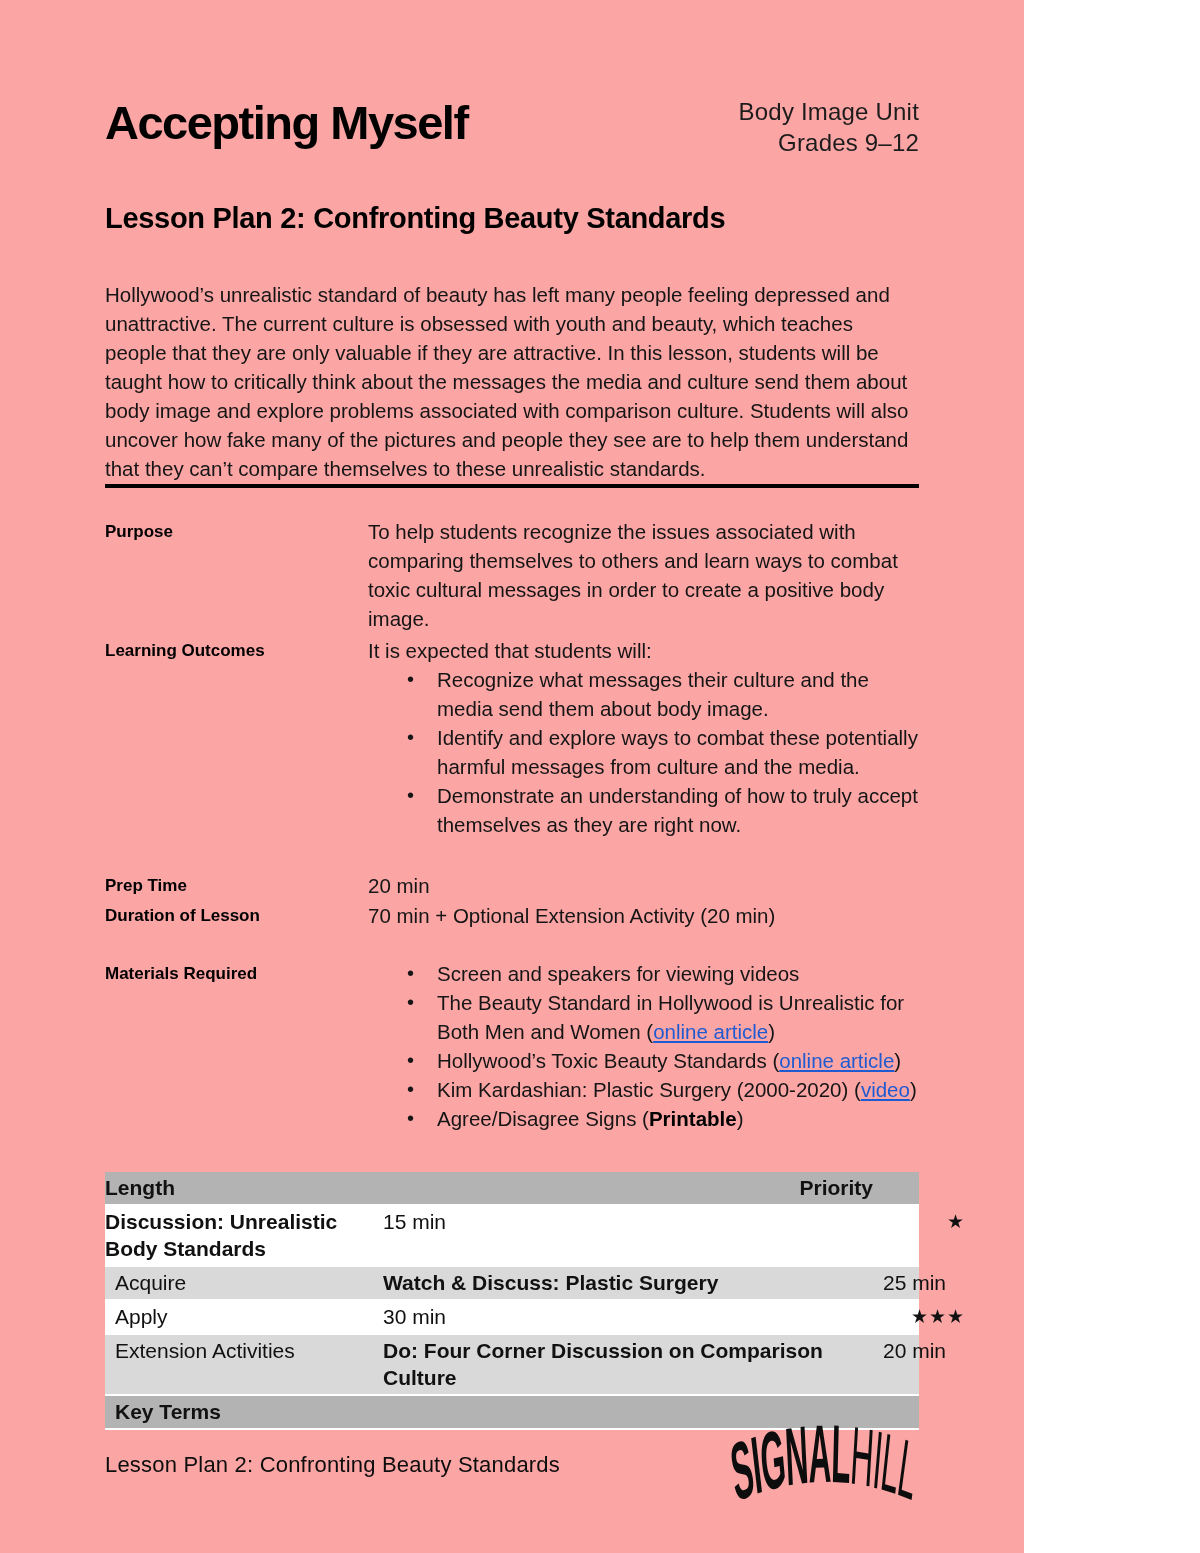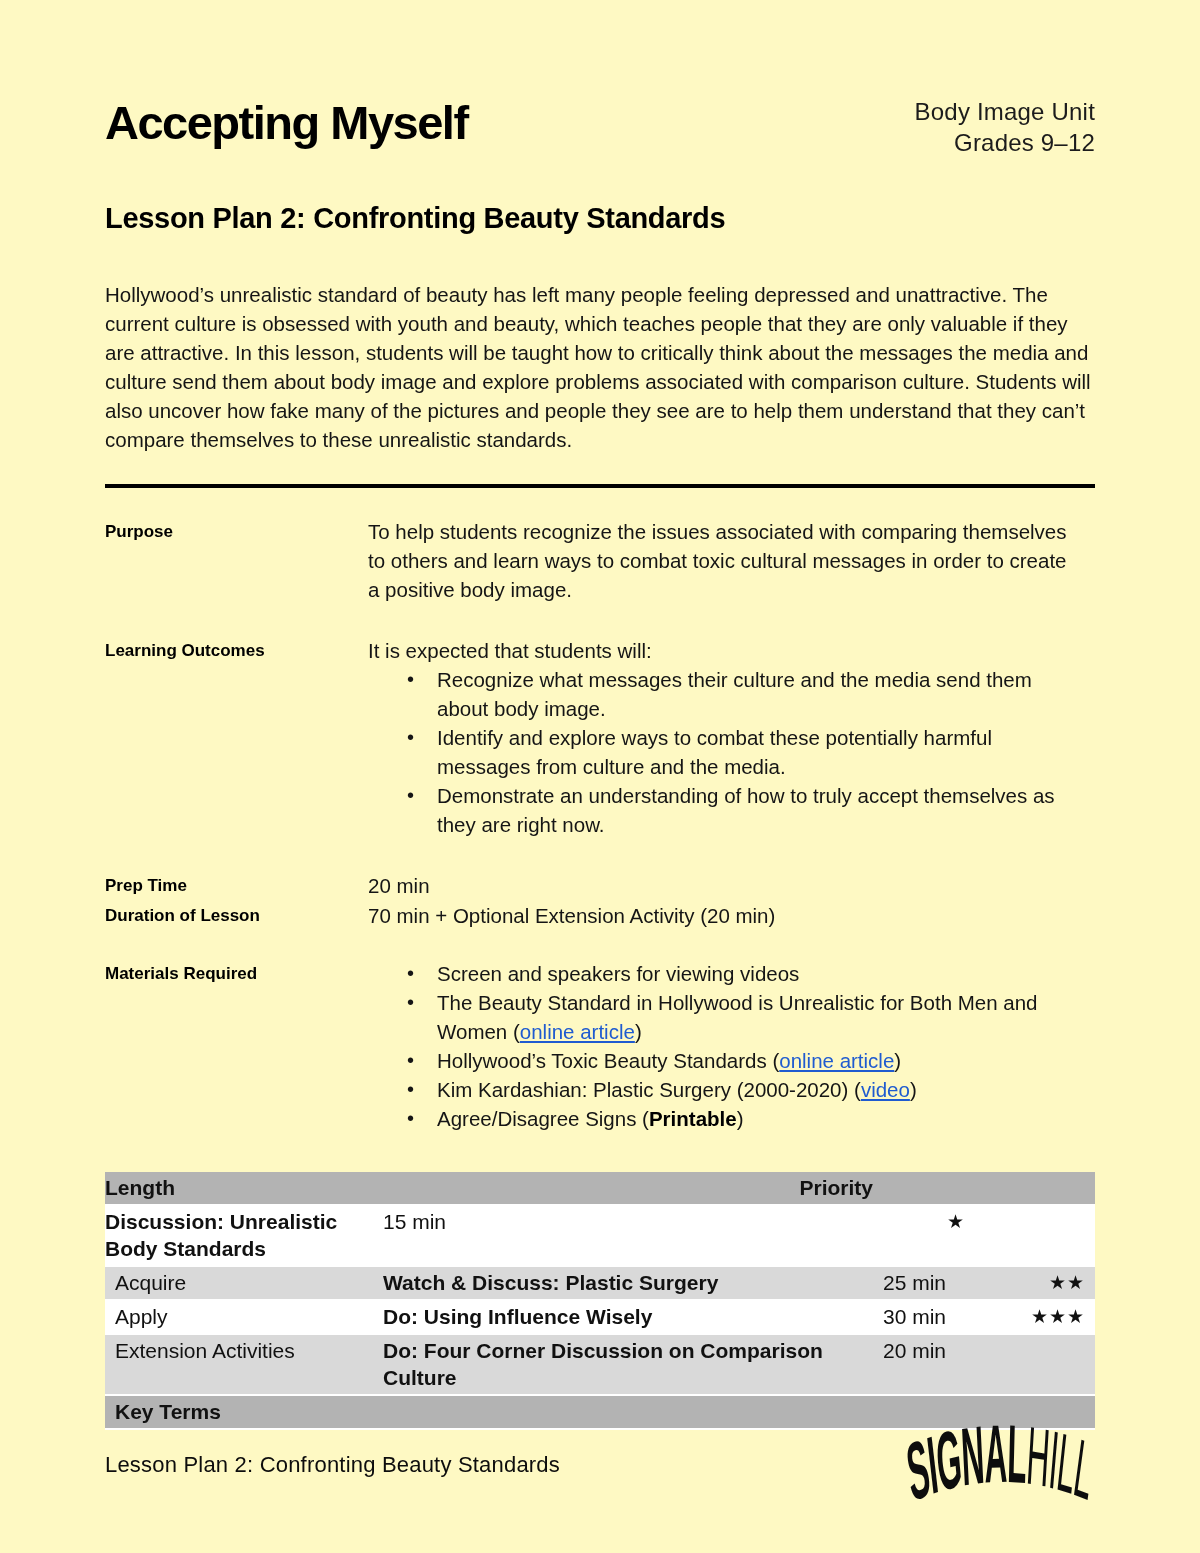--- a/index.html
+++ b/index.html
@@ -1,19 +1,19 @@
 <!DOCTYPE html>
 <html><head>
 <meta charset="utf-8">
 <style>
   * { margin:0; padding:0; box-sizing:border-box; }
   html,body { background:#ffffff; }
   body { font-family:"Liberation Sans", sans-serif; color:#111; }
   .page {
-    position:relative; width:1200px; height:1553px; background:#fef9c3; overflow:hidden;
+    position:relative; width:1024px; height:1553px; background:#fca5a5; overflow:hidden;
   }
   .abs { position:absolute; left:105px; right:105px; }
 
   
   .header-row { top:96px; display:flex; justify-content:space-between; align-items:flex-start; }
   .doc-title { font-size:47px; font-weight:800; letter-spacing:-1.5px; color:#000; line-height:1.15; }
   .unit-info { text-align:right; font-size:24px; font-weight:300; color:#1c1c1c; line-height:31px; letter-spacing:0.2px; }
 
   .subtitle { top:202px; font-size:29px; font-weight:700; letter-spacing:-0.3px; color:#000; }
 
@@ -128,21 +128,20 @@
           <div class="cell c-pri">★</div>
         </div>
         <div class="trow gray">
           <div class="cell c-phase">Acquire</div>
           <div class="cell c-desc">Watch &amp; Discuss: Plastic Surgery</div>
           <div class="cell c-len">25 min</div>
           <div class="cell c-pri">★★</div>
         </div>
         <div class="trow white">
           <div class="cell c-phase">Apply</div>
-          <div class="cell c-desc">Do: Using Influence Wisely</div>
           <div class="cell c-len">30 min</div>
           <div class="cell c-pri">★★★</div>
         </div>
         <div class="trow gray">
           <div class="cell c-phase">Extension Activities</div>
           <div class="cell c-desc">Do: Four Corner Discussion on Comparison Culture</div>
           <div class="cell c-len">20 min</div>
           <div class="cell c-pri"></div>
         </div>
       </div>

